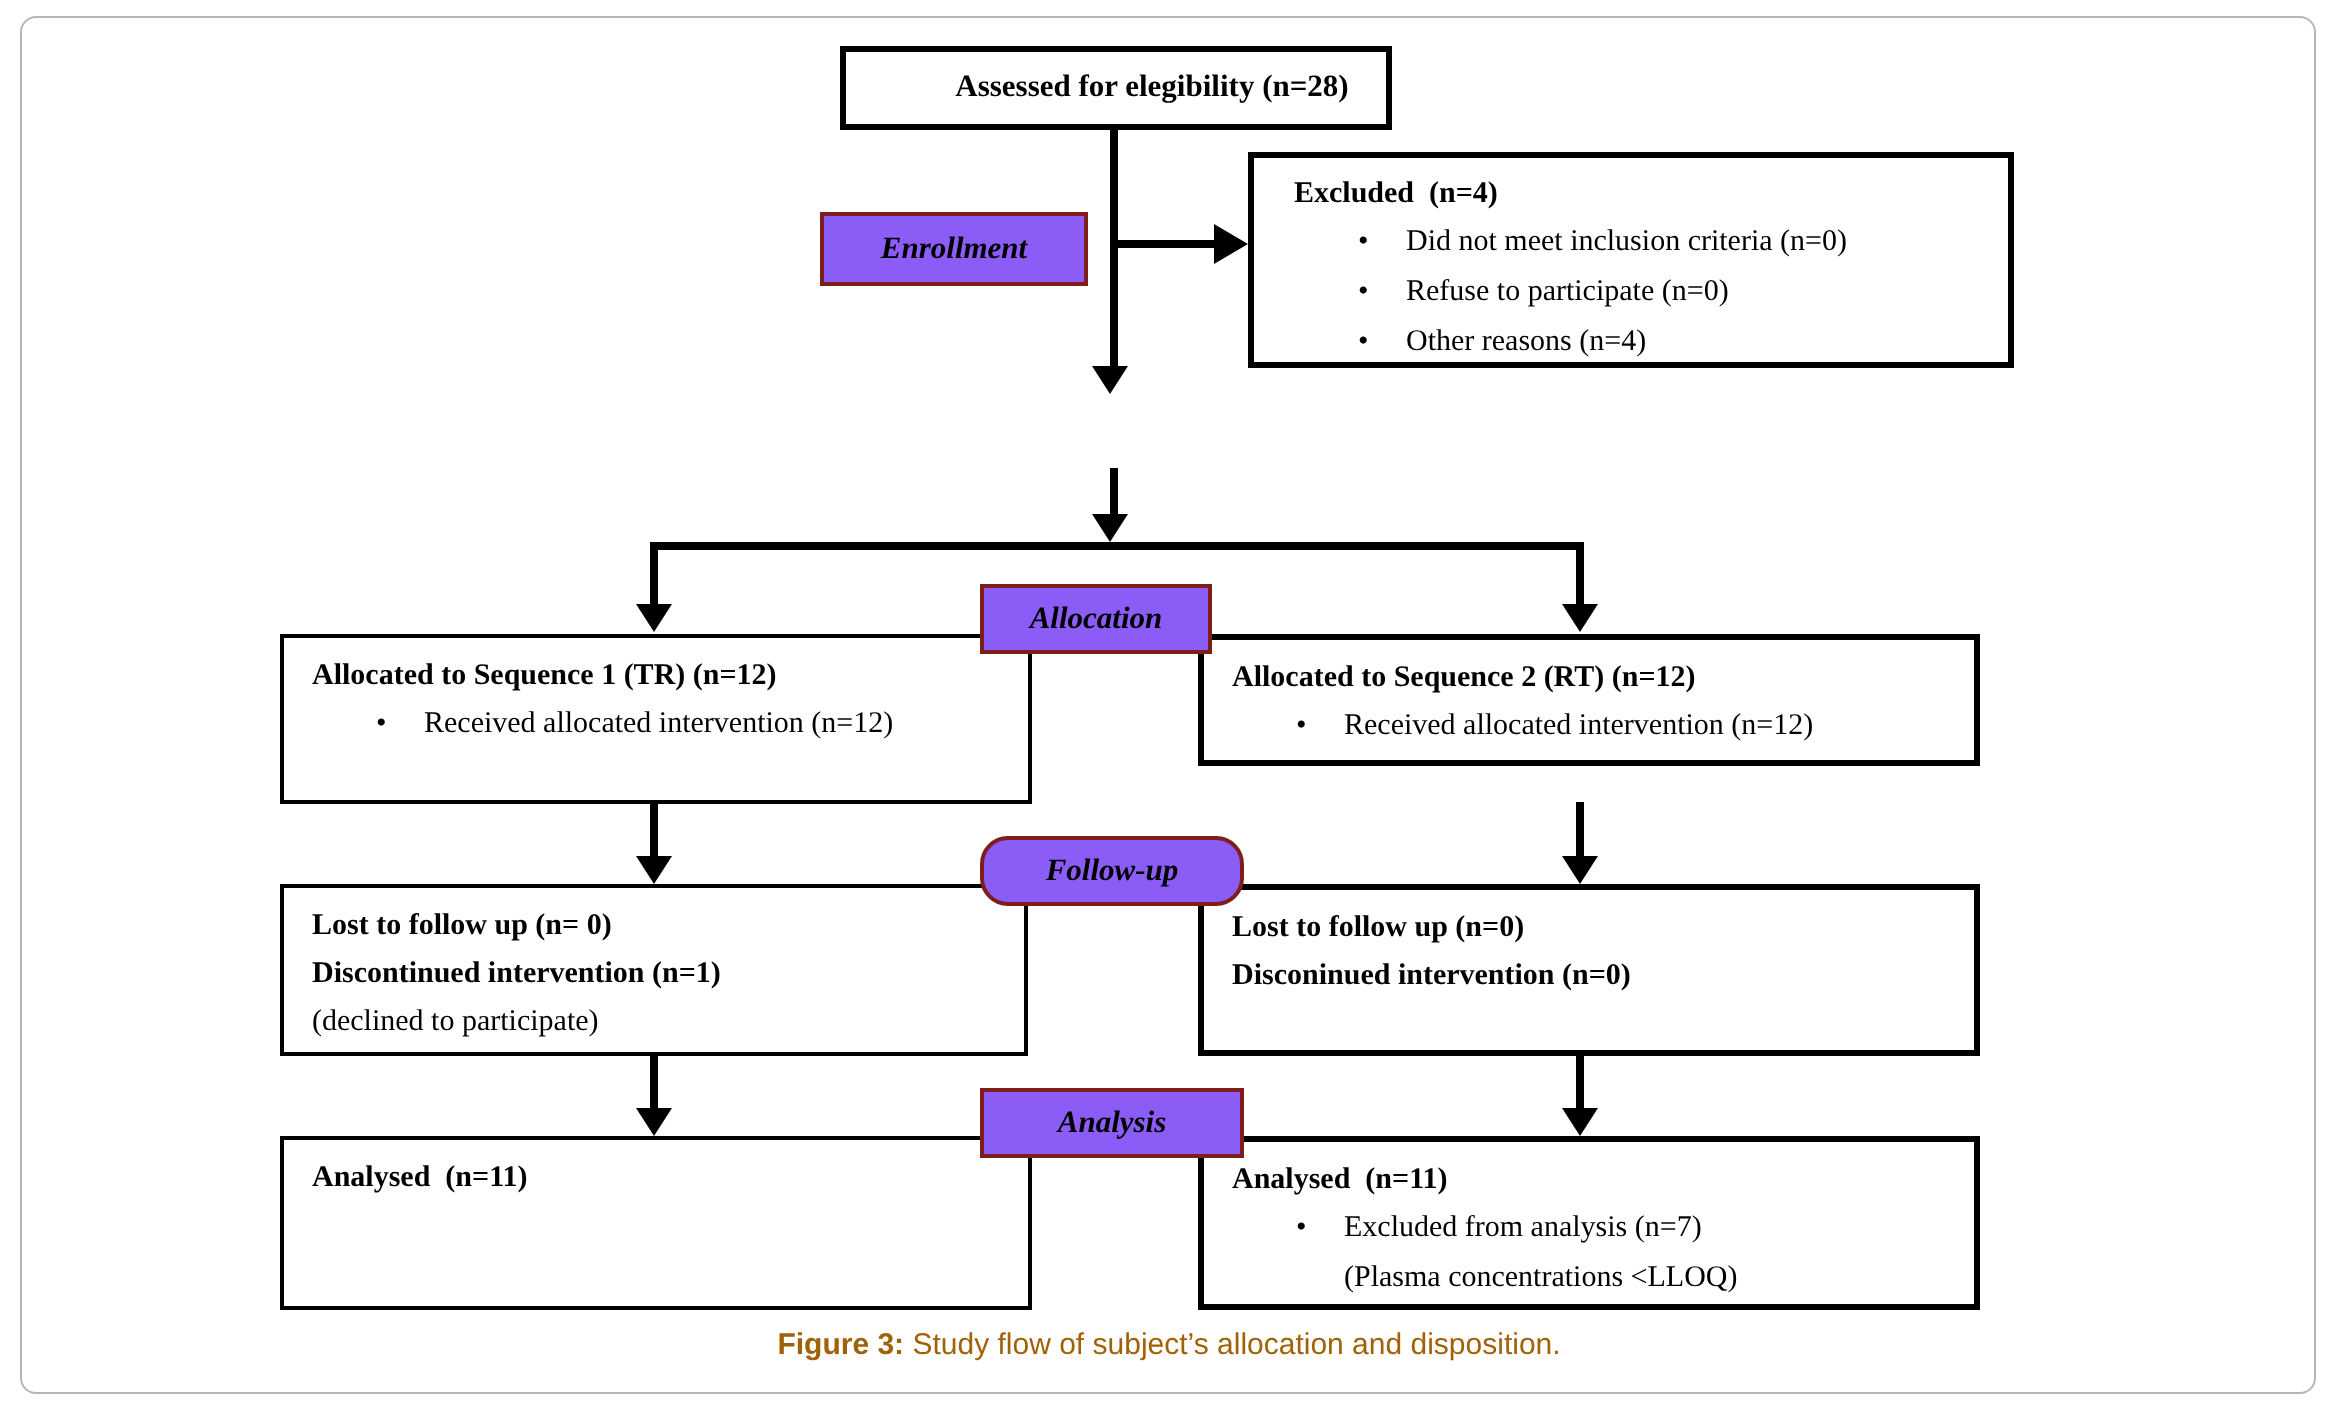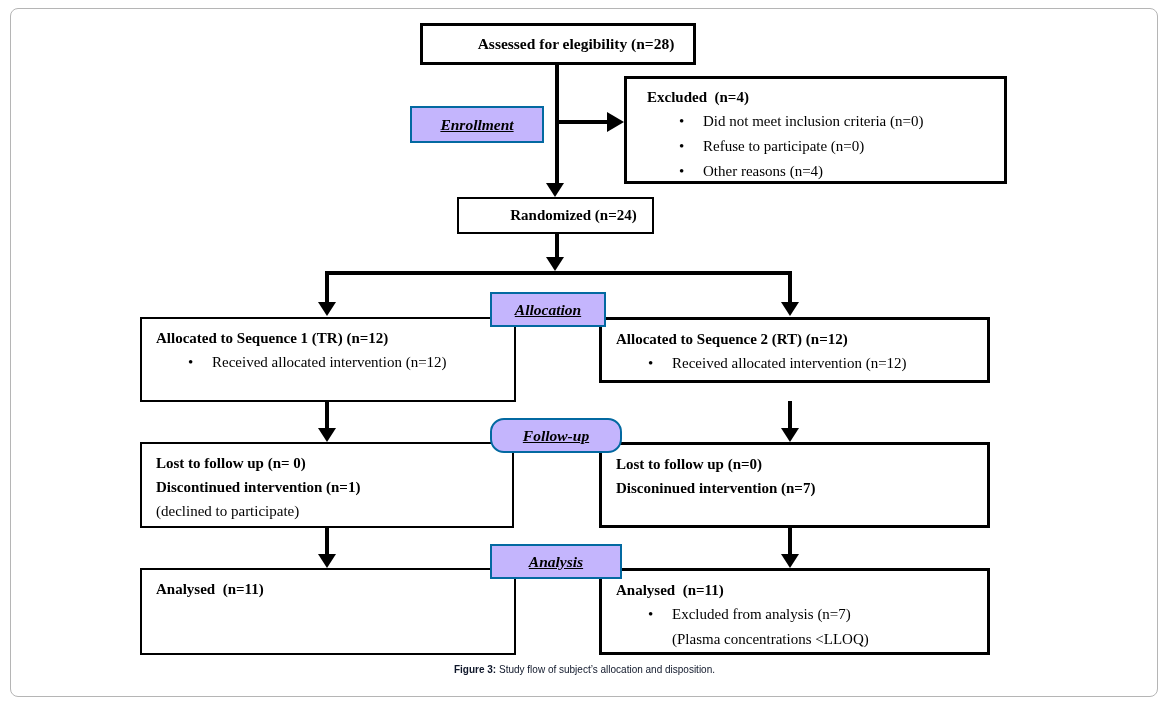--- a/index.html
+++ b/index.html
@@ -19,36 +19,36 @@
     border-top:14px solid #000; }
   .ah-right { position:absolute; width:0; height:0; z-index:1;
     border-top:10px solid transparent; border-bottom:10px solid transparent;
     border-left:17px solid #000; }
   
   .box { position:absolute; background:#fff; border:2px solid #000;
     box-sizing:border-box; z-index:2; font-size:15px;padding-left:36px; }
   .box.thick { border-width:3px; }
   .box.center { display:flex; align-items:center; justify-content:center; }
   .stage {
-    position:absolute; background:#c4b5fd; border:2px solid #0369a1;
+    position:absolute; background:#8b5cf6; border:2px solid #7f1d1d;
     box-sizing:border-box; z-index:3; display:flex; align-items:center;
-    justify-content:center; font-weight:bold; font-style:italic; font-size:15.5px;text-decoration:underline;
+    justify-content:center; font-weight:bold; font-style:italic; font-size:15.5px;
   }
   .t { font-weight:bold; white-space:pre-wrap; }
   .pad { padding:7px 10px 1px 14px; }
   .row { line-height:24px; white-space:pre-wrap; }
   .bold { font-weight:bold; }
   .bullet { position:relative; padding-left:56px; line-height:25px; }
   .bullet::before { content:"\2022"; position:absolute; left:32px; top:0; }
   .indent { padding-left:56px; line-height:25px; }
   .title-row { line-height:24px; }
   .caption {
     position:absolute; left:0; top:664px; width:1169px; text-align:center;
-    font-family:"Liberation Sans","DejaVu Sans",sans-serif; font-size:10px;
-    color:#0f172a; z-index:2;
+    font-family:"Liberation Sans","DejaVu Sans",sans-serif; font-size:15px;
+    color:#a16207; z-index:2;
   }
 </style>
 </head>
 <body>
 
 <div class="page">
   <div class="frame"></div>
 
   <div class="line" style="left:555px; top:64px;  width:4px;  height:120px;"></div>
   <div class="ah-down" style="left:546px; top:183px;"></div>
@@ -83,23 +83,20 @@
     <span>Enrollment</span>
   </div>
 
   <div class="box thick" style="left:624px; top:76px; width:383px; height:108px; padding:6px 8px 0 20px;">
     <div class="t title-row">Excluded  (n=4)</div>
     <div class="bullet">Did not meet inclusion criteria (n=0)</div>
     <div class="bullet">Refuse to participate (n=0)</div>
     <div class="bullet">Other reasons (n=4)</div>
   </div>
 
-  <div class="box center" style="left:457px; top:197px; width:197px; height:37px;">
-    <span class="t">Randomized (n=24)</span>
-  </div>
 
   <div class="box pad" style="left:140px; top:317px; width:376px; height:85px;">
     <div class="t title-row">Allocated to Sequence 1 (TR) (n=12)</div>
     <div class="bullet">Received allocated intervention (n=12)</div>
   </div>
 
   <div class="box thick pad" style="left:599px; top:317px; width:391px; height:66px;">
     <div class="t title-row">Allocated to Sequence 2 (RT) (n=12)</div>
     <div class="bullet">Received allocated intervention (n=12)</div>
   </div>
@@ -109,21 +106,21 @@
   </div>
 
   <div class="box pad" style="left:140px; top:442px; width:374px; height:86px;">
     <div class="row bold">Lost to follow up (n= 0)</div>
     <div class="row bold">Discontinued intervention (n=1)</div>
     <div class="row">(declined to participate)</div>
   </div>
 
   <div class="box thick pad" style="left:599px; top:442px; width:391px; height:86px;">
     <div class="row bold">Lost to follow up (n=0)</div>
-    <div class="row bold">Disconinued intervention (n=7)</div>
+    <div class="row bold">Disconinued intervention (n=0)</div>
   </div>
 
   <div class="stage" style="left:490px; top:418px; width:132px; height:35px;border-radius:14px;">
     <span>Follow-up</span>
   </div>
 
   <div class="box pad" style="left:140px; top:568px; width:376px; height:87px;">
     <div class="t title-row">Analysed  (n=11)</div>
   </div>
 

